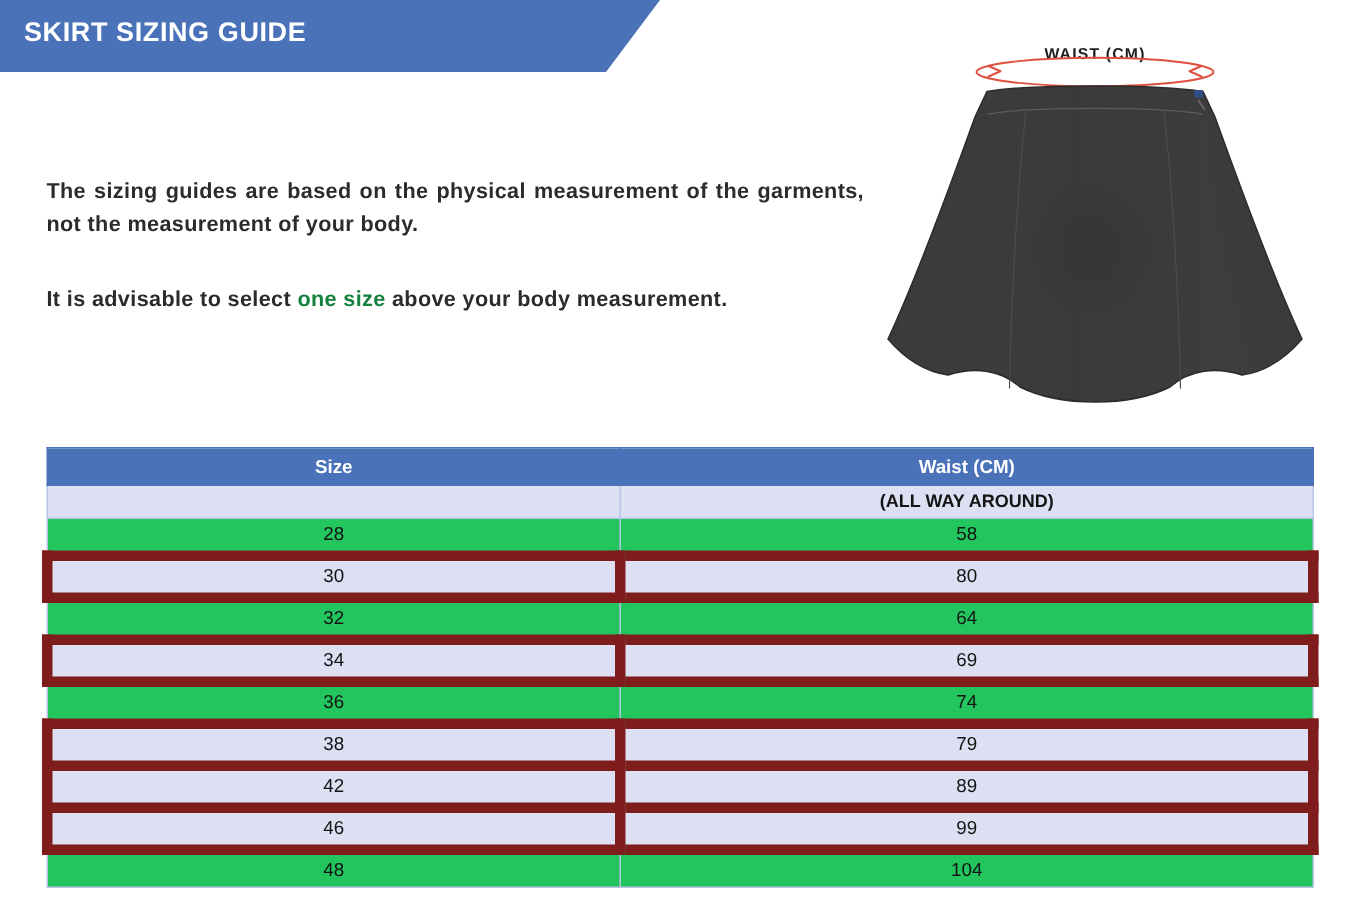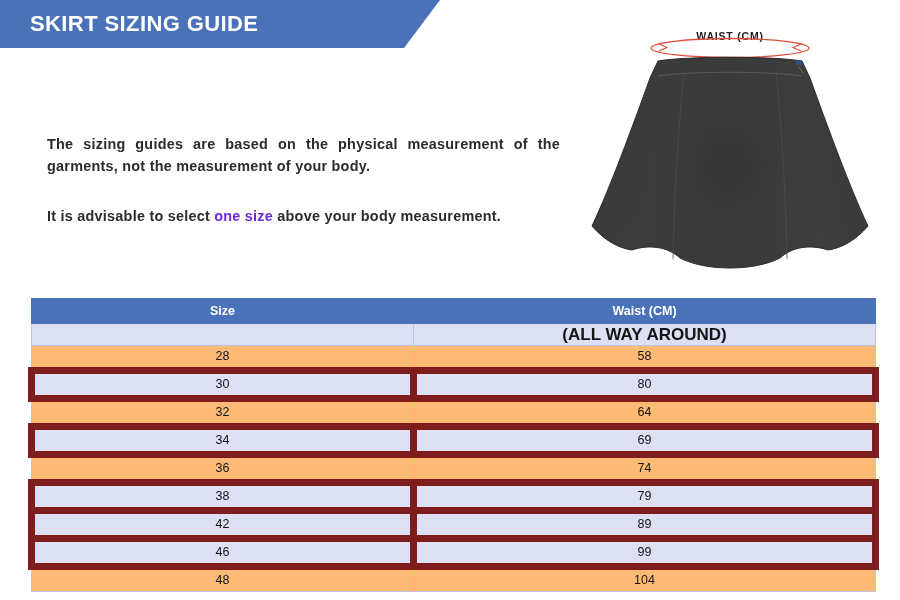--- a/index.html
+++ b/index.html
@@ -21,53 +21,53 @@
     left: 0;
     top: 0;
     width: 440px;
     height: 48px;
     background: #4a72b8;
     -webkit-clip-path: polygon(0 0, 440px 0, 404px 48px, 0 48px);
     clip-path: polygon(0 0, 440px 0, 404px 48px, 0 48px);
   }
   .banner-title {
     position: absolute;
-    left: 30px;
+    left: 16px;
     top: 11px;
     color: #ffffff;
-    font-size: 22px;
+    font-size: 18px;
     font-weight: bold;
     letter-spacing: 0.4px;
     white-space: nowrap;
   }
 
   
   .intro {
     position: absolute;
     left: 31px;
     top: 117px;
     width: 545px;
   }
   .intro p {
-    margin: 16px;
+    margin: 0;
     font-size: 14.4px;
     font-weight: bold;
     color: #2b2b2b;
     line-height: 1.55;
     letter-spacing: 0.25px;
   }
   .intro p.para-1 {
     text-align: justify;
     text-align-last: left;
   }
   .intro p.para-2 {
     margin-top: 27px;
   }
   .accent {
-    color: #6d28d9;
+    color: #15803d;
   }
 
   
   .figure {
     position: absolute;
     left: 570px;
     top: 18px;
     width: 320px;
     height: 265px;
   }
@@ -112,33 +112,33 @@
     color: #ffffff;
     font-weight: bold;
     height: 24px;
     line-height: 24px;
     font-size: 12.5px;
     border: 1px solid #4a72b8;
   }
   .size-table td.sub-head {
     background: #dce0f2;
     font-weight: bold;
-    font-size: 17px;
+    font-size: 12px;
     border: 1px solid #b9c4e6;
   }
   .size-table td.sub-head-blank {
     background: #dce0f2;
     border: 1px solid #b9c4e6;
   }
   .size-table tr.row-shaded td {
     background: #dce0f2;
     border: 7px solid #7f1d1d;
   }
   .size-table tr.row-plain td {
-    background: #fdba74;
+    background: #22c55e;
     border: 1px solid #b9c4e6;
   }
   .col-size { width: 382px; }
   .col-waist { width: 462px; }
 </style>
 </head>
 <body>
 
 <div class="banner"></div>
 <div class="banner-title">SKIRT SIZING GUIDE</div>

